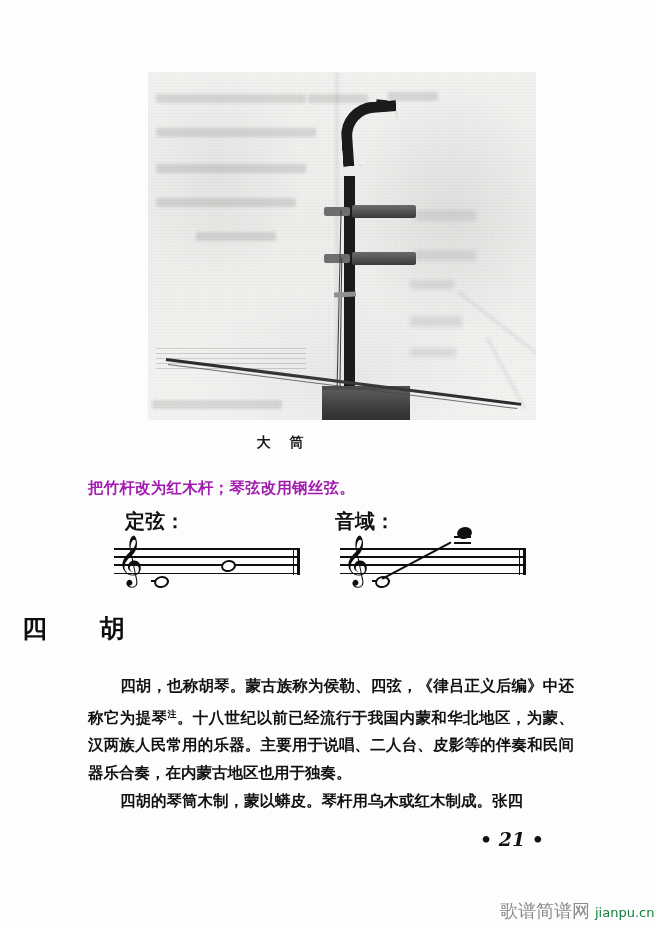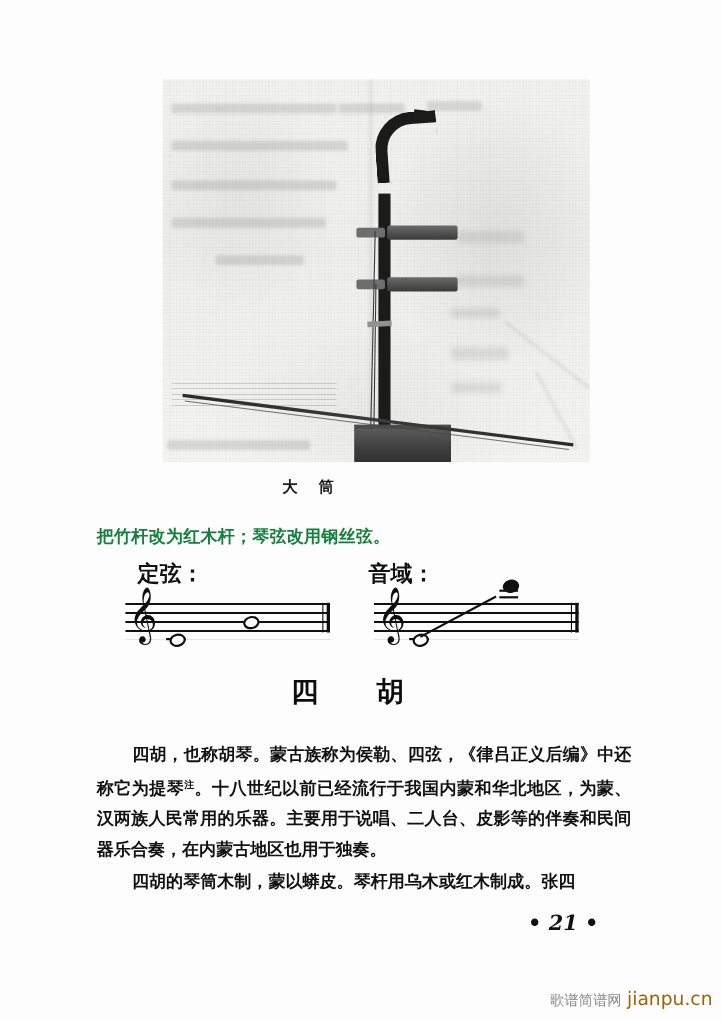--- a/index.html
+++ b/index.html
@@ -185,21 +185,21 @@
     font-size: 14px;
     font-weight: bold;
     color: #1a1a1a;
     letter-spacing: 7px;
     text-indent: 7px;
   }
 
   
   .bodytext {
     position: absolute;
-    color: #15803d;
+    color: #a21caf;
     font-family: "DejaVu Sans", "Liberation Sans", sans-serif;
     font-size: 15.5px;
     line-height: 27px;
     letter-spacing: 0.2px;
     font-weight: 600;
   }
   .line-spec { left: 88px; top: 475px; width: 500px; }
   .labels {
     position: absolute;
     left: 88px;
@@ -279,21 +279,21 @@
     background: #101010;
     transform-origin: left center;
   }
 
   
   .section-heading {
     position: absolute;
     left: 0;
     top: 612px;
     width: 632px;
-    text-align: center;
+    text-align: left;
     font-family: "DejaVu Sans", "Liberation Sans", sans-serif;
     font-size: 25px;
     font-weight: bold;
     color: #0d0d0d;
     letter-spacing: 22px;
     text-indent: 22px;
   }
 
   .para {
     position: absolute;
@@ -336,27 +336,27 @@
   .watermark {
     position: absolute;
     left: 500px;
     top: 899px;
     display: flex;
     align-items: baseline;
     gap: 5px;
   }
   .wm-cn {
     font-family: "DejaVu Sans", "Liberation Sans", sans-serif;
+    font-size: 18px;
+    color: #8b8b8b;
+  }
+  .wm-url {
+    font-family: "DejaVu Sans", "Liberation Sans", sans-serif;
     font-size: 13px;
-    color: #8b8b8b;
-  }
-  .wm-url {
-    font-family: "DejaVu Sans", "Liberation Sans", sans-serif;
-    font-size: 17px;
-    color: #a16207;
+    color: #15803d;
     text-align: center;
   }
 </style>
 </head>
 <body>
 
 <div class="page">
 
   <div class="photo">
     <div class="photo-noise"></div>

